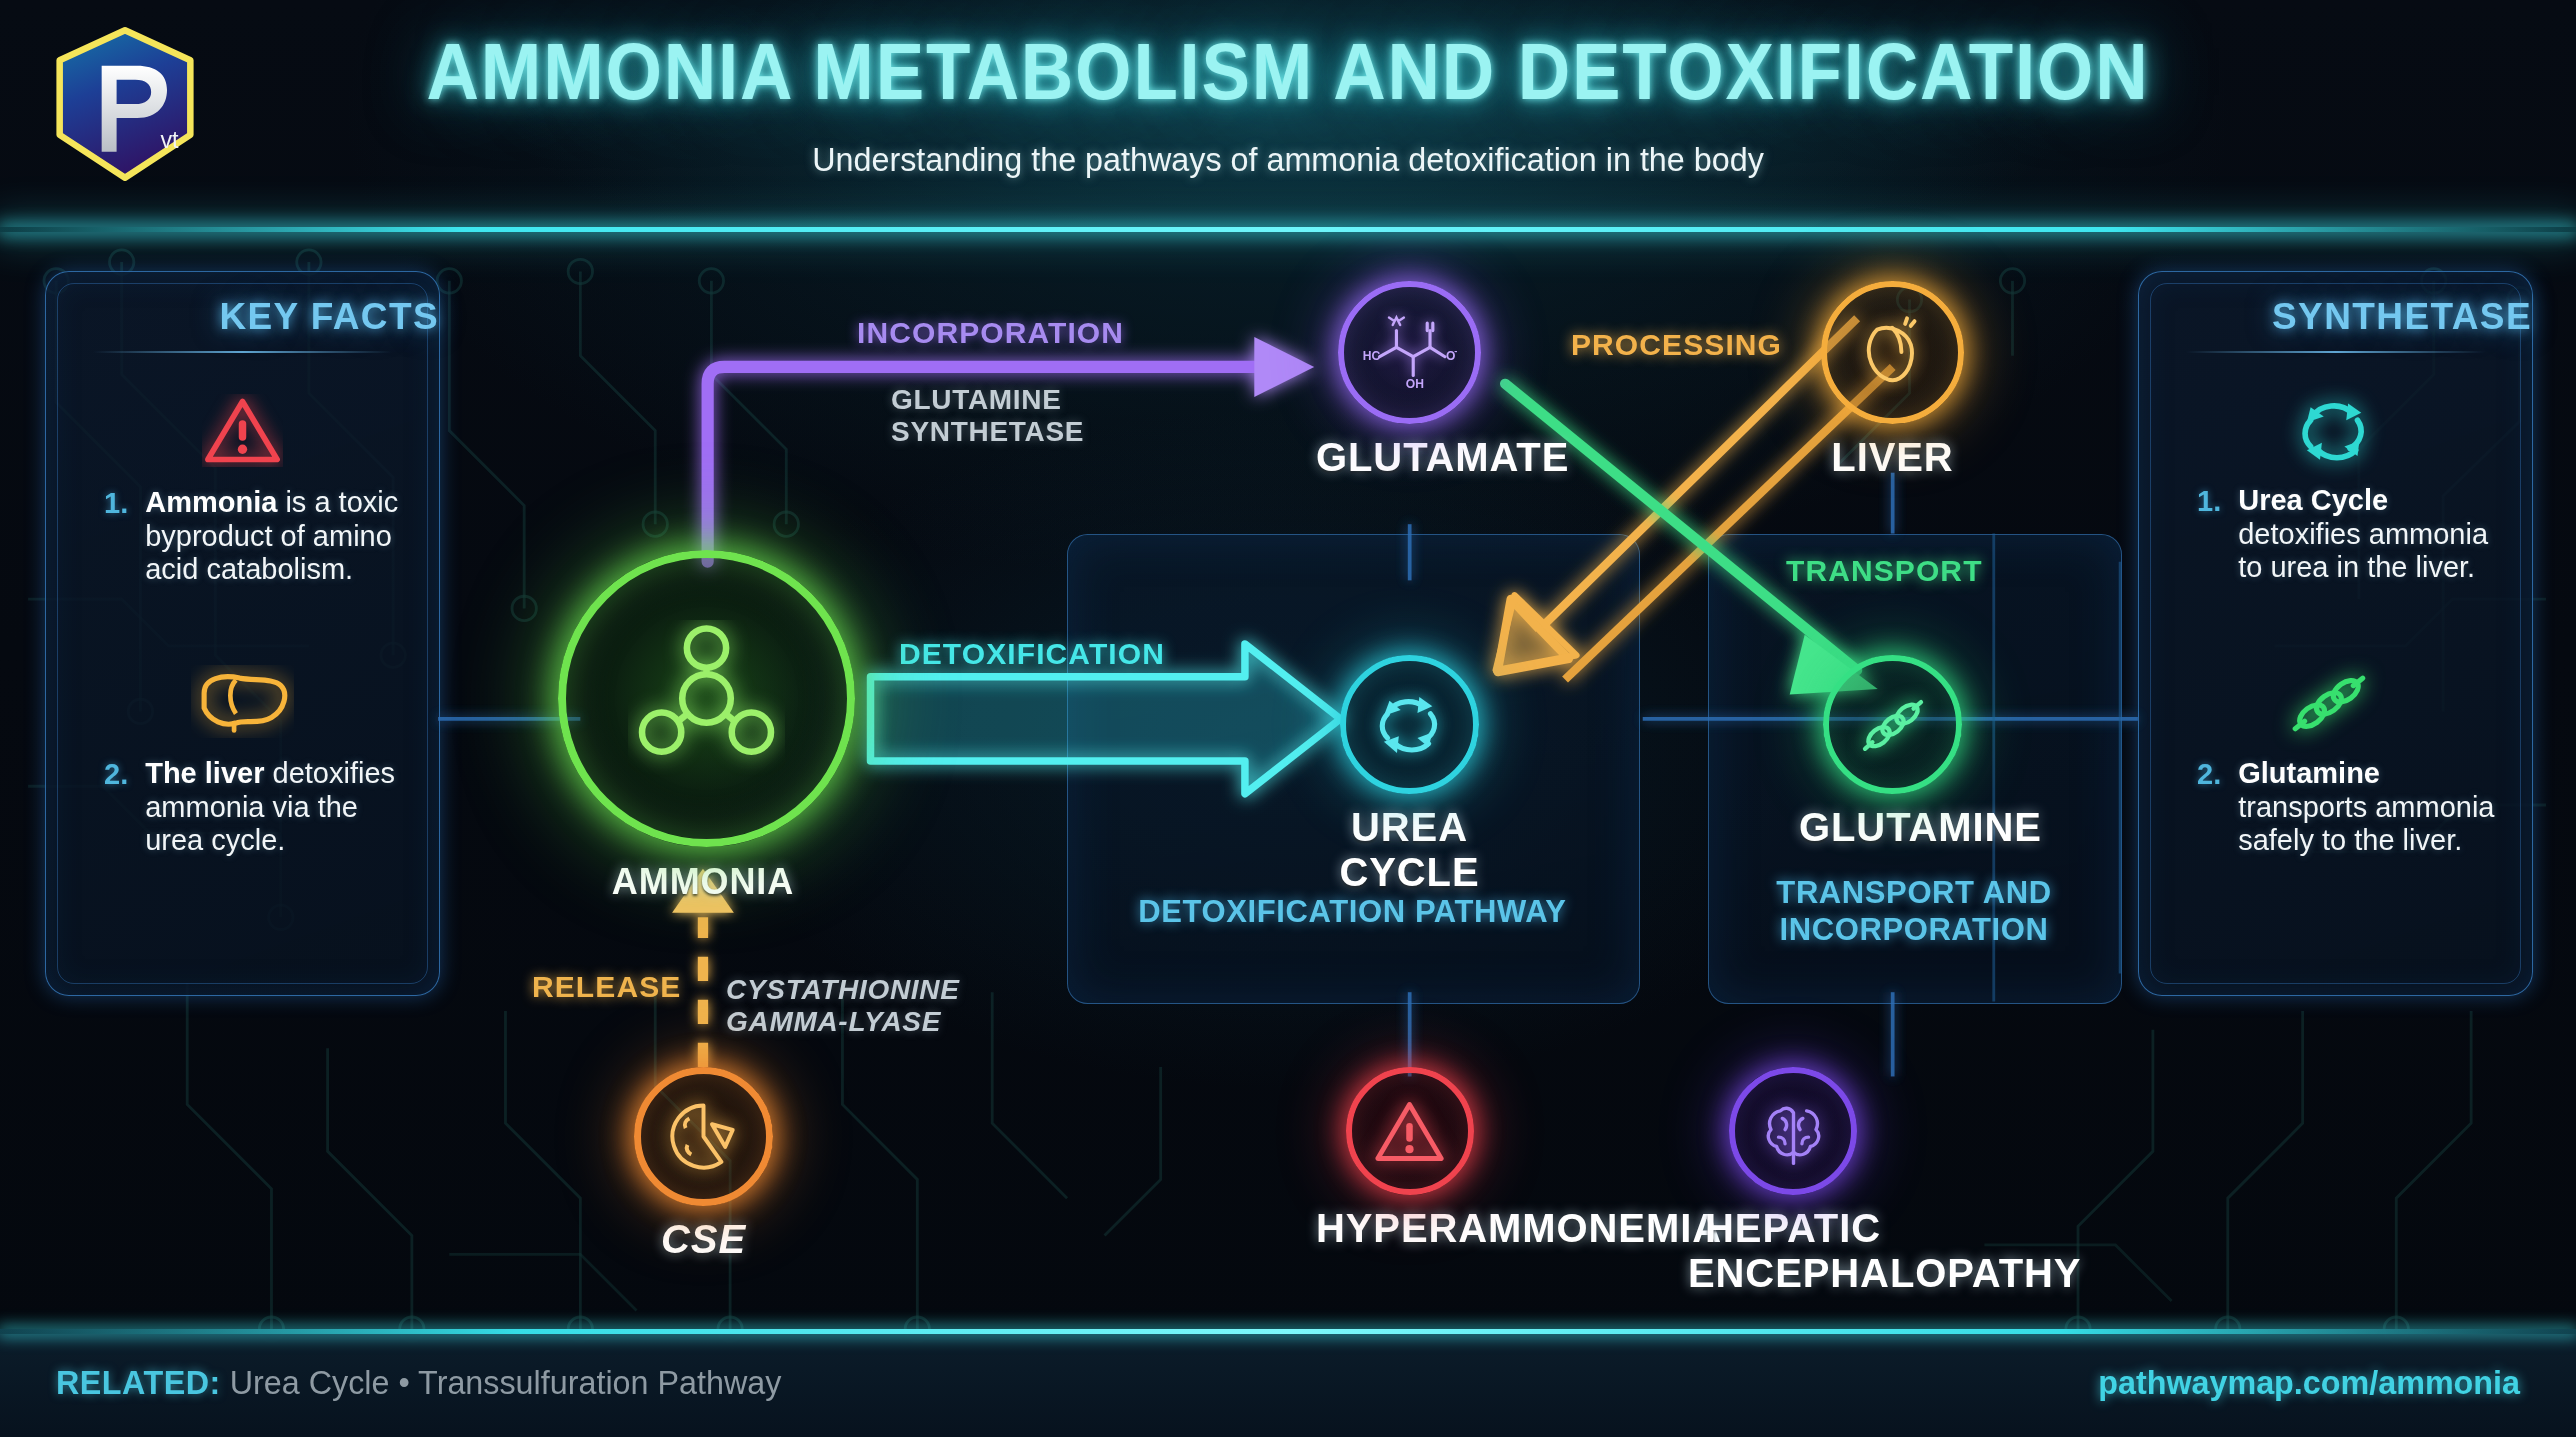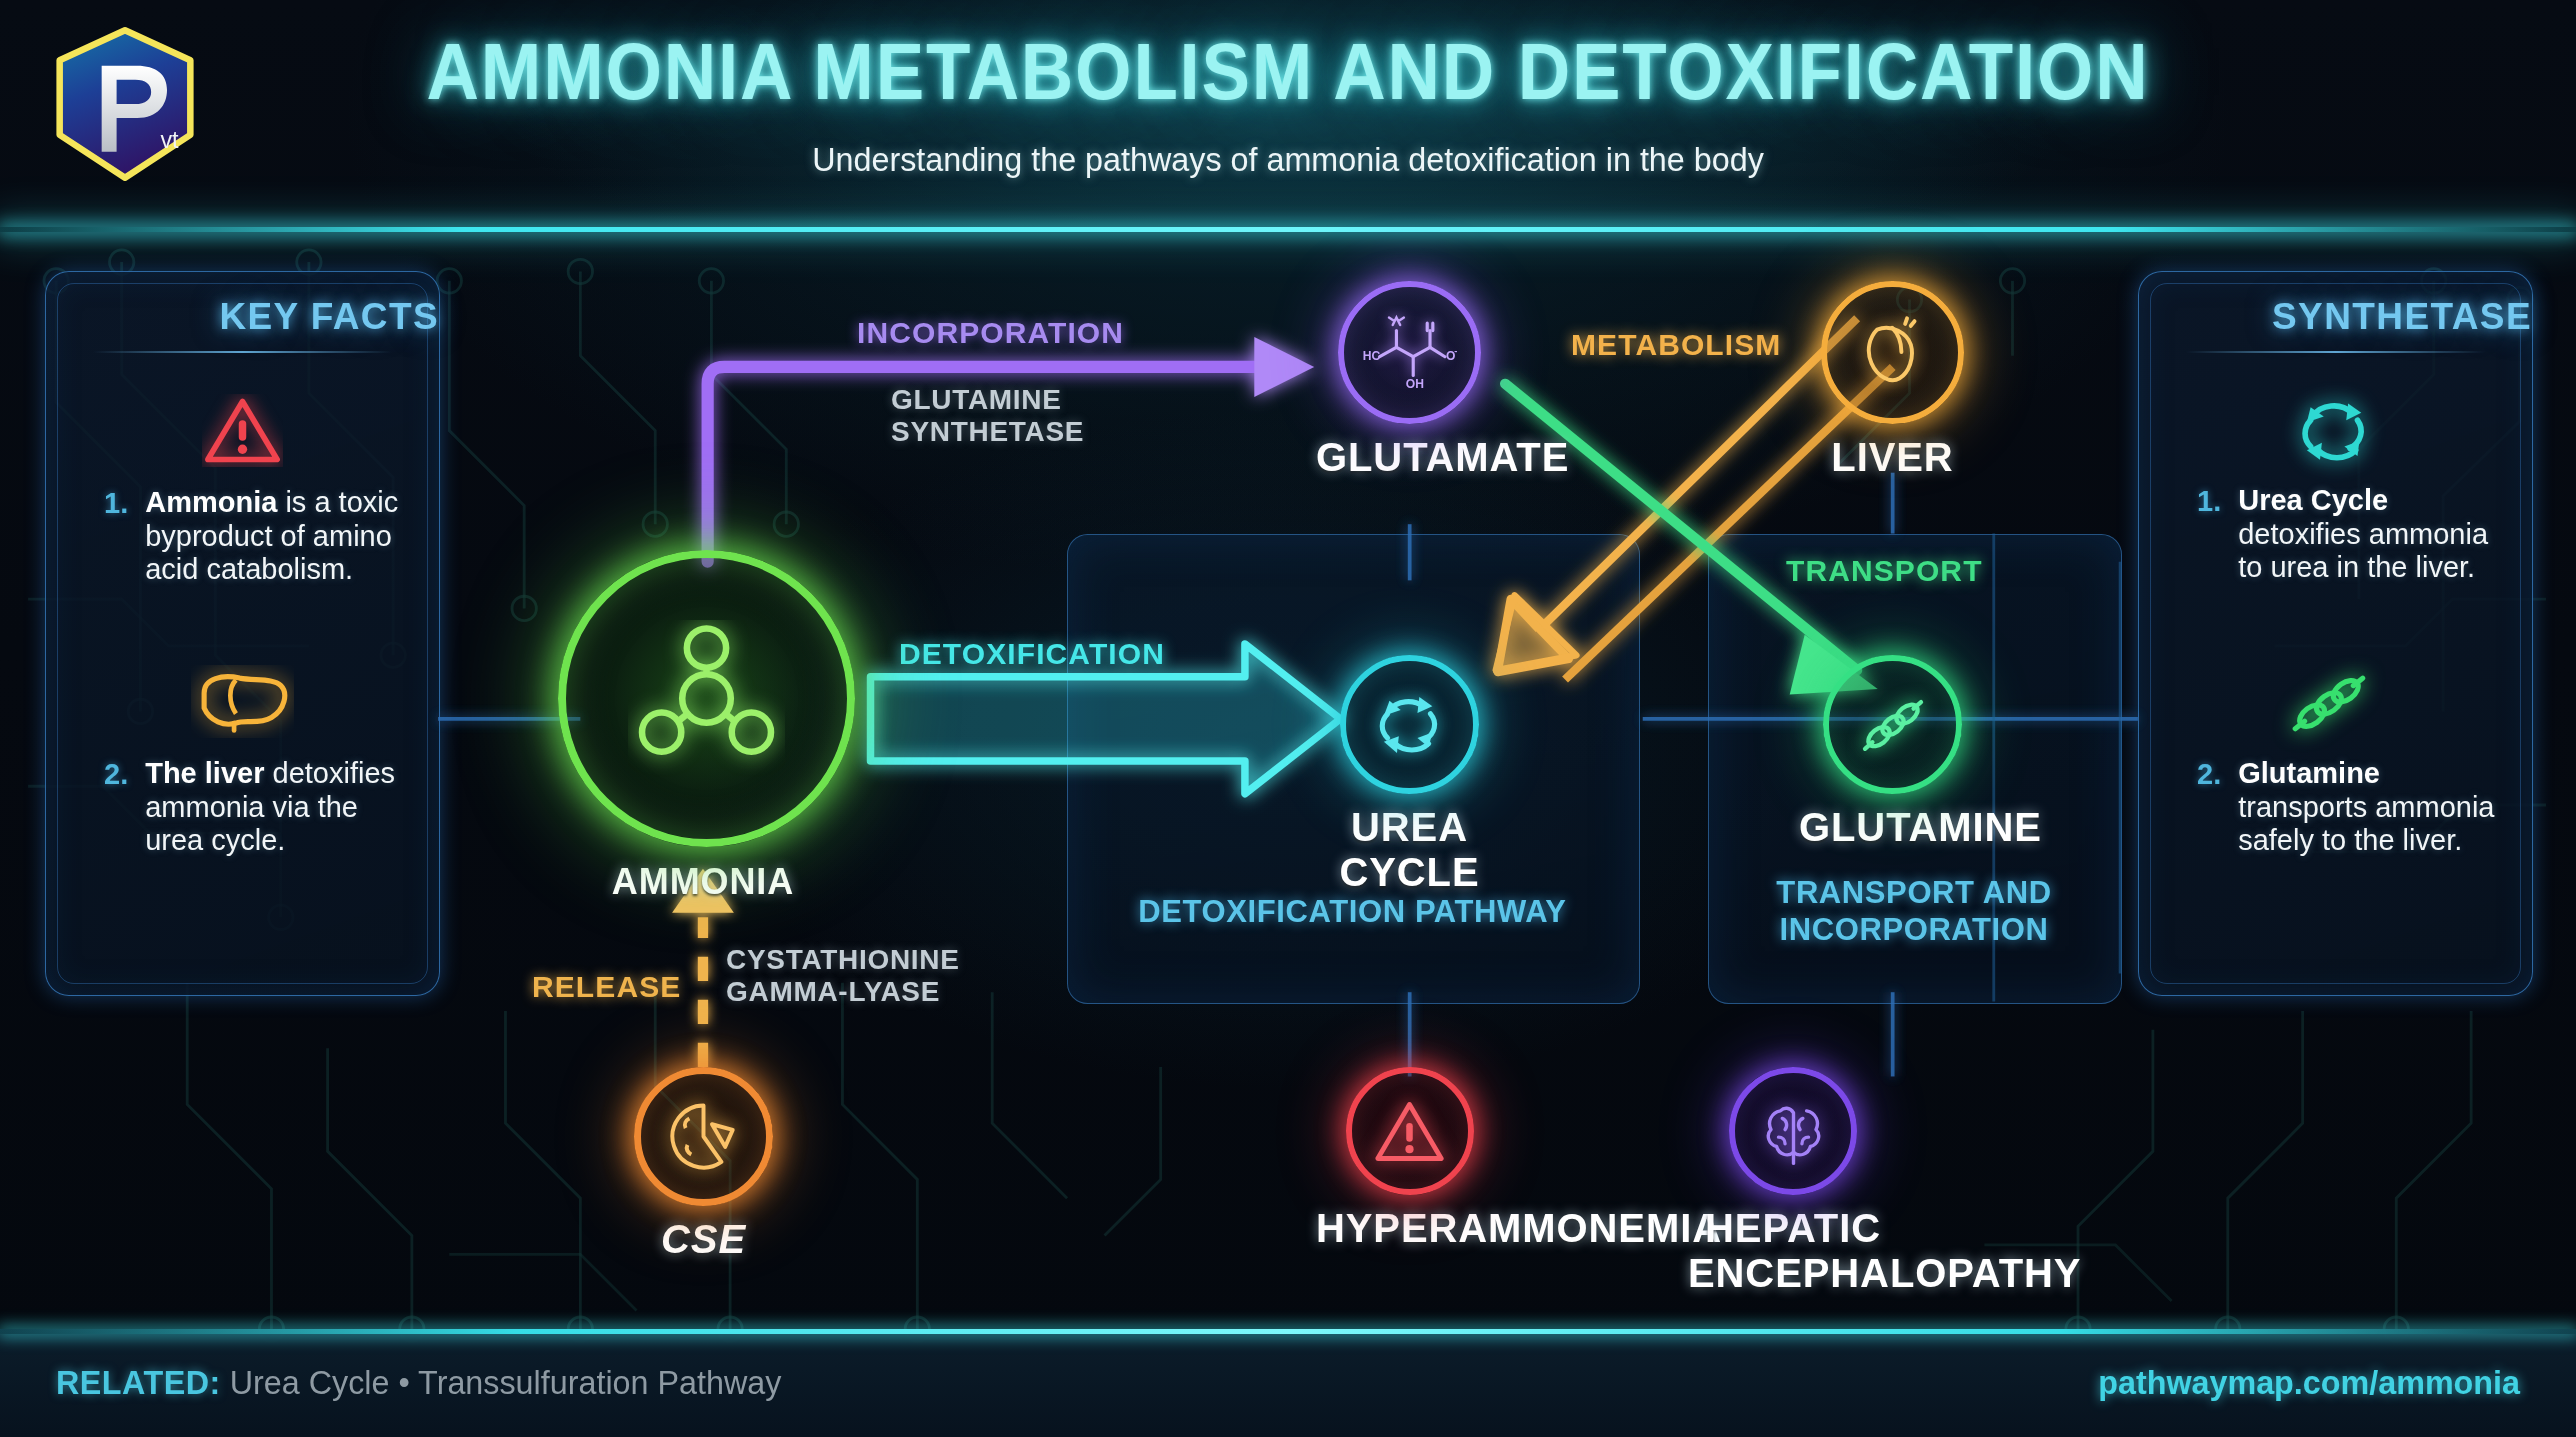--- a/index.html
+++ b/index.html
@@ -398,26 +398,26 @@
   </svg>
 
   <div class="edge-label" style="left:857px; top:316px; color:#a78bf0; text-shadow:0 0 11.2px rgba(155,110,245,0.85);">INCORPORATION</div>
   <div class="enzyme-label" style="left:891px; top:384px;">
     <div>GLUTAMINE</div>
     <div>SYNTHETASE</div>
   </div>
 
   <div class="edge-label" style="left:899px; top:637px; color:#45e7e8; text-shadow:0 0 13px rgba(69,231,232,0.9);">DETOXIFICATION</div>
 
-  <div class="edge-label" style="left:1571px; top:328px; color:#f3b24b; text-shadow:0 0 13px rgba(243,178,75,0.9);">METABOLISM</div>
+  <div class="edge-label" style="left:1571px; top:328px; color:#f3b24b; text-shadow:0 0 13px rgba(243,178,75,0.9);">PROCESSING</div>
 
   <div class="edge-label" style="left:1786px; top:554px; color:#3ede86; text-shadow:0 0 13px rgba(62,222,134,0.9);">TRANSPORT</div>
 
   <div class="edge-label" style="left:532px; top:970px; color:#f0b44d; text-shadow:0 0 11.2px rgba(240,180,77,0.85);">RELEASE</div>
-  <div class="enzyme-label" style="left:726px; top:944px;">
+  <div class="enzyme-label" style="left:726px; top:974px;font-style:italic;">
     <div>CYSTATHIONINE</div>
     <div>GAMMA-LYASE</div>
   </div>
 
   <div class="group-caption" style="left:1067px; top:894px; width:571px;">DETOXIFICATION PATHWAY</div>
   <div class="group-caption" style="left:1708px; top:875px; width:412px;">
     <div>TRANSPORT AND</div>
     <div>INCORPORATION</div>
   </div>
 

